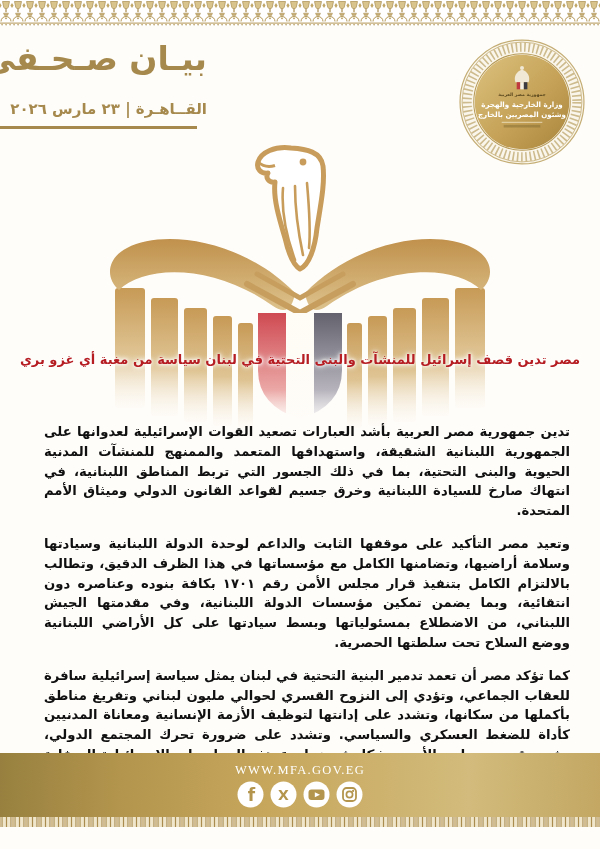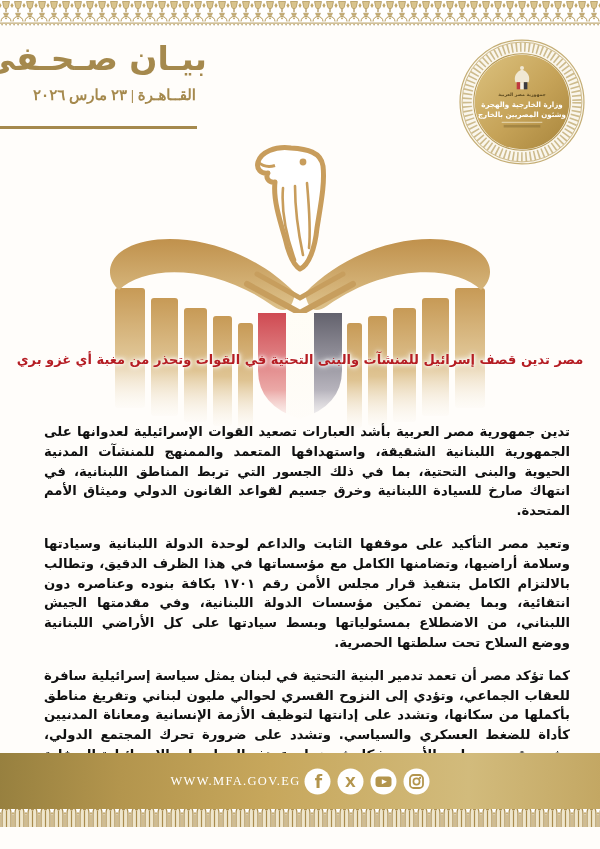--- a/index.html
+++ b/index.html
@@ -14,21 +14,21 @@
   
   .header-block{
     position:absolute;top:40px;left:22px;width:185px;text-align:center;
     color:#a5894d;direction:rtl;
   }
   .press-title{
     font-size:33px;font-weight:bold;line-height:1.15;letter-spacing:0;
     color:#a5894d;white-space:nowrap;
   }
   .date-line{
-    margin-top:8px;font-size:15px;font-weight:bold;color:#a5894d;white-space:nowrap;font-family:Liberation Serif, serif;
+    margin-top:22px;font-size:15px;font-weight:bold;color:#a5894d;white-space:nowrap;
   }
   .gold-rule{position:absolute;top:126px;left:0;width:197px;height:2.5px;background:#a5894d;}
   .medallion{position:absolute;top:38px;left:458px;width:128px;height:128px;}
   
   .emblem{position:absolute;top:138px;left:95px;width:410px;height:300px;z-index:1;}
   
   .headline-wrap{
     position:absolute;top:352px;left:0;right:0;display:flex;justify-content:center;
     z-index:5;
   }
@@ -38,23 +38,23 @@
   }
   
   .body-text{
     position:absolute;top:422px;left:30px;right:30px;z-index:5;
     direction:rtl;text-align:justify;color:#101010;
     font-size:13.2px;line-height:19.8px;font-weight:bold;
   }
   .body-text p{margin:0 0 13px 14px;}
   
   .footer-bar{
-    position:absolute;top:753px;left:0;width:600px;height:56px;
+    position:absolute;top:753px;left:0;width:600px;height:64px;
     background:linear-gradient(92deg,#97803f 0%,#b3954d 20%,#c7a75c 45%,#d2bb7c 78%,#c3a763 100%);
-    display:flex;flex-direction:row;align-items:center;justify-content:center;
+    display:flex;flex-direction:column;align-items:center;justify-content:center;
     gap:3px;z-index:6;
   }
   .site-url{
     font-family:"Liberation Serif","DejaVu Serif",serif;
     color:#fff;font-size:12.5px;letter-spacing:1.3px;cursor:pointer;
   }
   .social-row{display:flex;flex-direction:row;gap:6px;direction:ltr;}
   .social-icon{width:27px;height:27px;cursor:pointer;}
 </style>
 </head>
@@ -181,21 +181,21 @@
       <circle cx="208" cy="24" r="3.4" fill="#c89d5c"></circle>
       <g fill="none" stroke="#c89d5c" stroke-width="2.6" stroke-linecap="round">
         <path d="M188,50 C186,75 192,100 200,122"></path>
         <path d="M200,48 C200,73 204,98 208,117"></path>
         <path d="M212,45 C214,68 216,90 214,110"></path>
       </g>
     </g>
   </svg>
 
   <div class="headline-wrap">
-    <span class="headline">مصر تدين قصف إسرائيل للمنشآت والبنى التحتية في القوات وتحذر من مغبة أي غزو بري</span>
+    <span class="headline">مصر تدين قصف إسرائيل للمنشآت والبنى التحتية في لبنان سياسة من مغبة أي غزو بري</span>
   </div>
 
   <div class="body-text">
     <p>تدين جمهورية مصر العربية بأشد العبارات تصعيد القوات الإسرائيلية لعدوانها على الجمهورية اللبنانية الشقيقة، واستهدافها المتعمد والممنهج للمنشآت المدنية الحيوية والبنى التحتية، بما في ذلك الجسور التي تربط المناطق اللبنانية، في انتهاك صارخ للسيادة اللبنانية وخرق جسيم لقواعد القانون الدولي وميثاق الأمم المتحدة.</p>
     <p>وتعيد مصر التأكيد على موقفها الثابت والداعم لوحدة الدولة اللبنانية وسيادتها وسلامة أراضيها، وتضامنها الكامل مع مؤسساتها في هذا الظرف الدقيق، وتطالب بالالتزام الكامل بتنفيذ قرار مجلس الأمن رقم ١٧٠١ بكافة بنوده وعناصره دون انتقائية، وبما يضمن تمكين مؤسسات الدولة اللبنانية، وفي مقدمتها الجيش اللبناني، من الاضطلاع بمسئولياتها وبسط سيادتها على كل الأراضي اللبنانية ووضع السلاح تحت سلطتها الحصرية.</p>
     <p>كما تؤكد مصر أن تعمد تدمير البنية التحتية في لبنان يمثل سياسة إسرائيلية سافرة للعقاب الجماعي، وتؤدي إلى النزوح القسري لحوالي مليون لبناني وتفريغ مناطق بأكملها من سكانها، وتشدد على إدانتها لتوظيف الأزمة الإنسانية ومعاناة المدنيين كأداة للضغط العسكري والسياسي. وتشدد على ضرورة تحرك المجتمع الدولي، وفي مقدمته مجلس الأمن، بشكل فوري لردع هذه الممارسات الإسرائيلية المنفلتة للحيلولة دون مزيد من التدهور في الأوضاع الأمنية والإنسانية، وتجنيب لبنان خطر الانزلاق إلى مزيد من عدم الاستقرار.</p>
   </div>
 
   <div class="footer-bar">
     <div class="site-url">WWW.MFA.GOV.EG</div>

